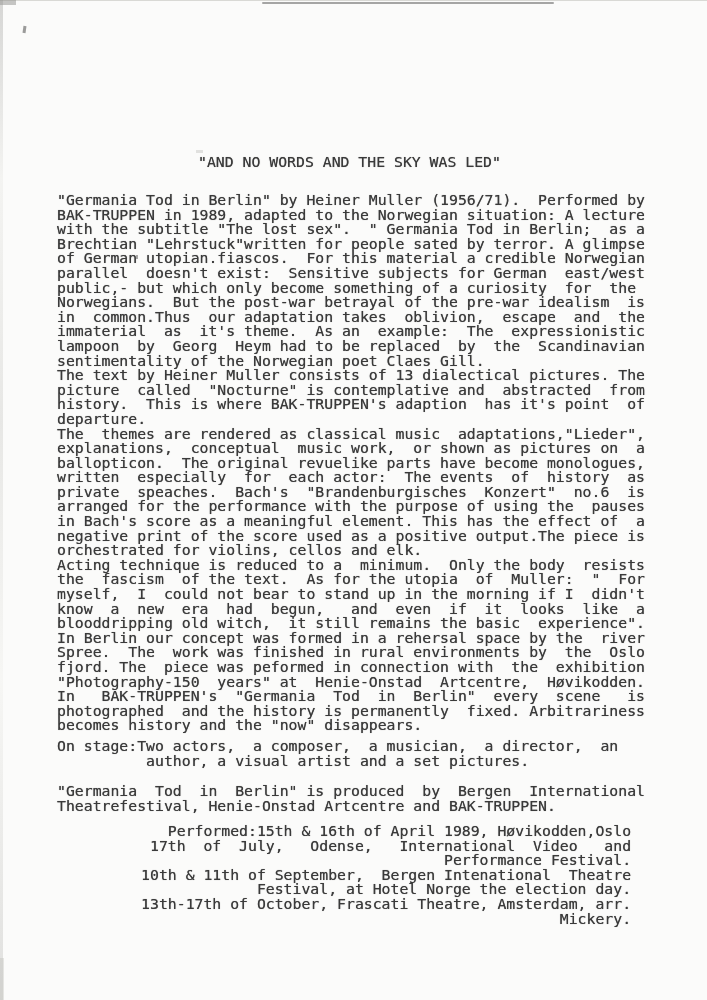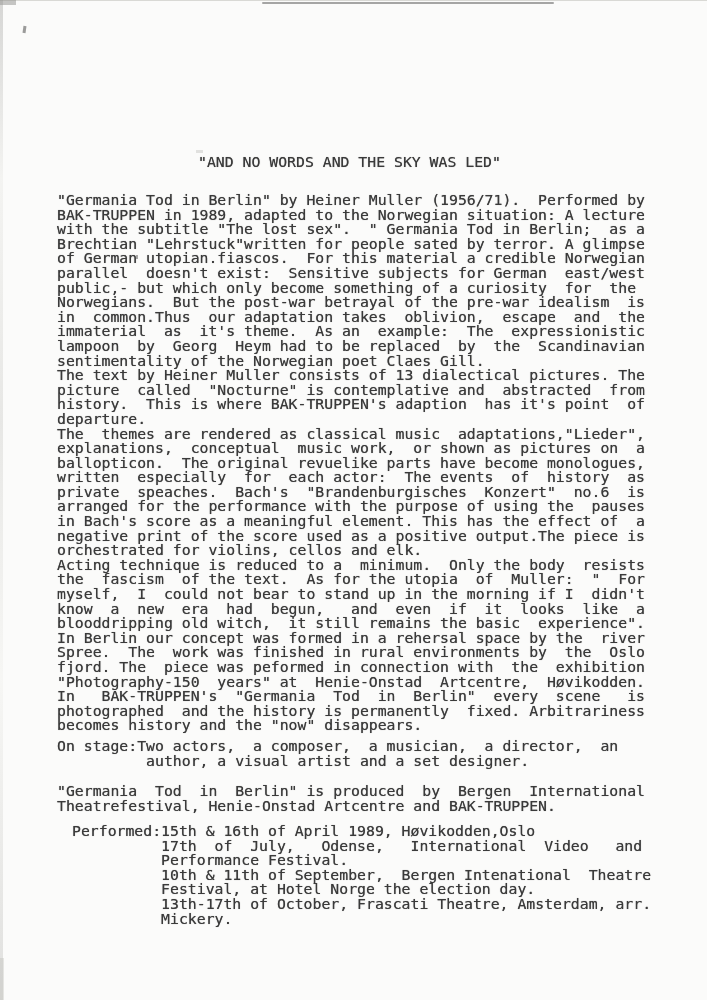--- a/index.html
+++ b/index.html
@@ -16,21 +16,21 @@
     white-space: pre;
     font-size: 14.8px;
     line-height: 14.6px;
     color: #3a3a3a;
     text-shadow: 0 0 0.7px rgba(70,70,70,0.85);
   }
   #doc-title    { left: 198px; top: 155px; }
   #doc-body     { left: 57px;  top: 193px; }
   #on-stage     { left: 57px;  top: 739px; }
   #produced-by  { left: 57px;  top: 784px; }
-  #performed    { left: 72px;  top: 824px; }
+  #performed    { left: 52px;  top: 824px; text-align: right; }
 
   
   .art { position: absolute; pointer-events: none; }
   .top-faint-line { left: 0; top: 0; width: 707px; height: 1px; background: #d9d9d5; }
   .top-dark-line  { left: 262px; top: 2px; width: 292px; height: 2px; background: #6d6d6b; opacity: .6; border-radius: 1px; }
   .corner-blob    { left: 0; top: 0; width: 16px; height: 5px; background: #8f8f8c; opacity: .5; }
   .left-edge      { left: 0; top: 0; width: 3px; height: 1000px; opacity: .38;
                     background: linear-gradient(#9a9a97, #e7e7e3 18%, #c7c7c3 42%, #efefeb 68%, #b3b3b0 100%); }
   .mark-top-left  { left: 23px; top: 26px; width: 3px; height: 7px; background: #4c4c4a; opacity: .55; transform: rotate(8deg); }
   .fleck-a        { left: 136px; top: 255px; width: 2px; height: 4px; background: #565654; opacity: .5; }
@@ -85,21 +85,21 @@
 blooddripping old witch,  it still remains the basic  experience".
 In Berlin our concept was formed in a rehersal space by the  river
 Spree.  The  work was finished in rural environments by  the  Oslo
 fjord. The  piece was peformed in connection with  the  exhibition
 "Photography-150  years" at  Henie-Onstad  Artcentre,  Høvikodden.
 In   BAK-TRUPPEN's  "Germania  Tod  in  Berlin"  every  scene   is
 photographed  and the history is permanently  fixed. Arbitrariness
 becomes history and the "now" disappears.</div>
 
   <div class="tw" id="on-stage">On stage:Two actors,  a composer,  a musician,  a director,  an
-          author, a visual artist and a set designer.</div>
+          author, a visual artist and a set pictures.</div>
 
   <div class="tw" id="produced-by">"Germania  Tod  in  Berlin" is produced  by  Bergen  International
 Theatrefestival, Henie-Onstad Artcentre and BAK-TRUPPEN.</div>
 
   <div class="tw" id="performed">Performed:15th &amp; 16th of April 1989, Høvikodden,Oslo
           17th  of  July,   Odense,   International  Video   and
           Performance Festival.
           10th &amp; 11th of September,  Bergen Intenational  Theatre
           Festival, at Hotel Norge the election day.
           13th-17th of October, Frascati Theatre, Amsterdam, arr.

